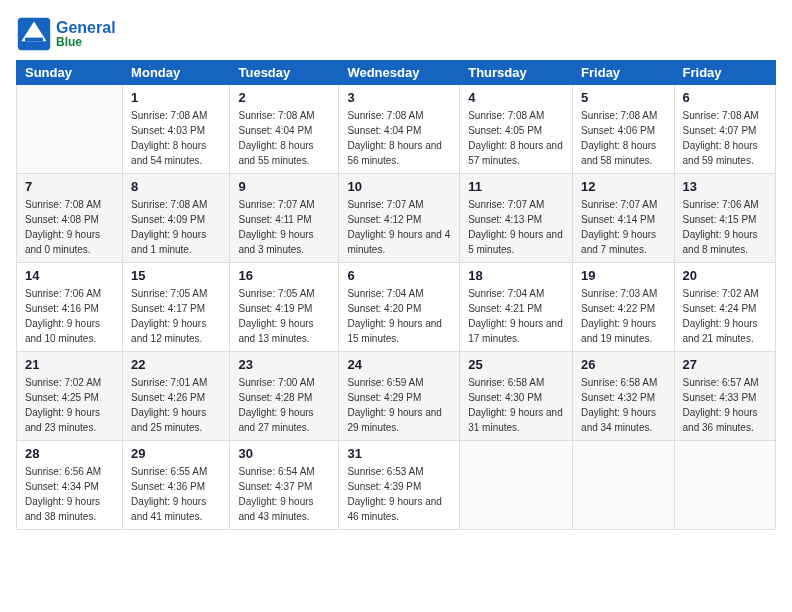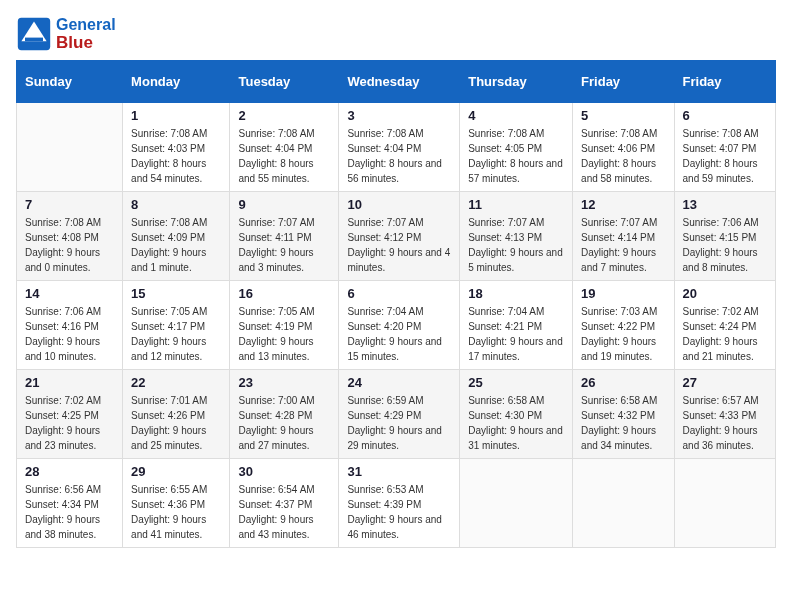--- a/index.html
+++ b/index.html
@@ -40,21 +40,21 @@
     table {
       width: 100%;
       border-collapse: collapse;
       font-size: 11px;
     }
     thead tr {
       background-color: #1565c0;
       color: #fff;
     }
     thead th {
-      padding: 13px 8px;
+      padding: 4px 8px;
       text-align: left;
       font-size: 13px;
       font-weight: bold;
       border: 1px solid #1565c0;
     }
     tbody tr {
       vertical-align: top;
     }
     tbody tr:nth-child(odd) {
       background-color: #ffffff;
@@ -90,21 +90,21 @@
   <div class="logo">
     <svg class="logo-icon" viewBox="0 0 40 40">
       <rect x="2" y="2" width="36" height="36" rx="4" fill="#1565c0"></rect>
       <polygon points="20,6 34,28 6,28" fill="white"></polygon>
       <rect x="10" y="24" width="20" height="4" fill="#1565c0"></rect>
     </svg>
     <div>
       <div style="font-size:16px;font-weight:bold;color:#1a1a2e;line-height:1.1;">
         <span style="color:#1565c0;">General</span>
       </div>
-      <div style="font-size:17px;font-weight:bold;color:#b91c1c;line-height:1.1;">Blue</div>
+      <div style="font-size:12px;font-weight:bold;color:#15803d;line-height:1.1;">Blue</div>
     </div>
   </div>
   <div class="title-block">
   </div>
 </div>
 
 <table>
   <thead>
     <tr>
     <th>Sunday</th>

